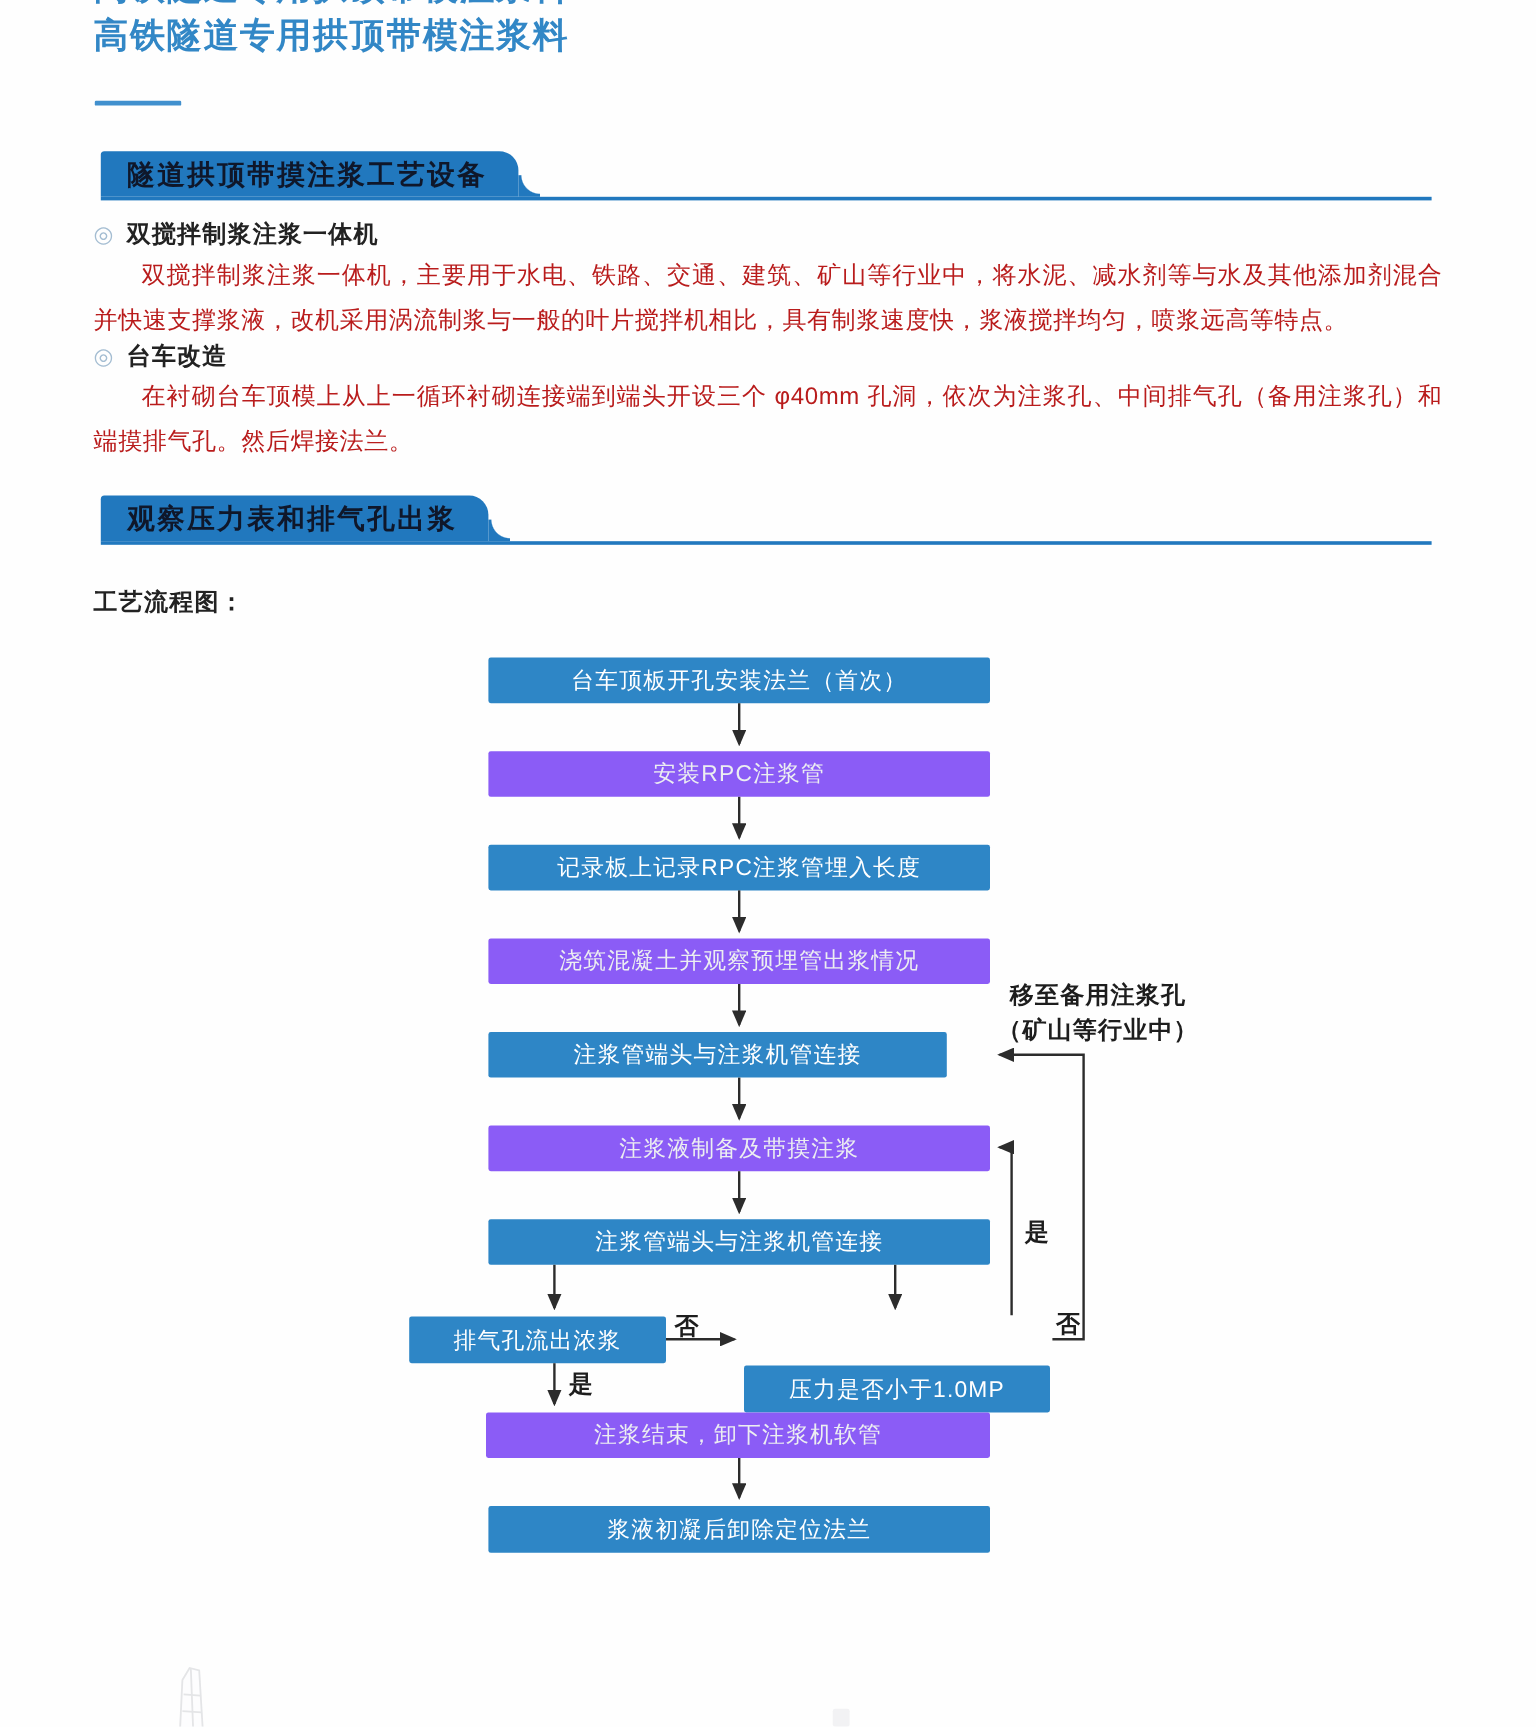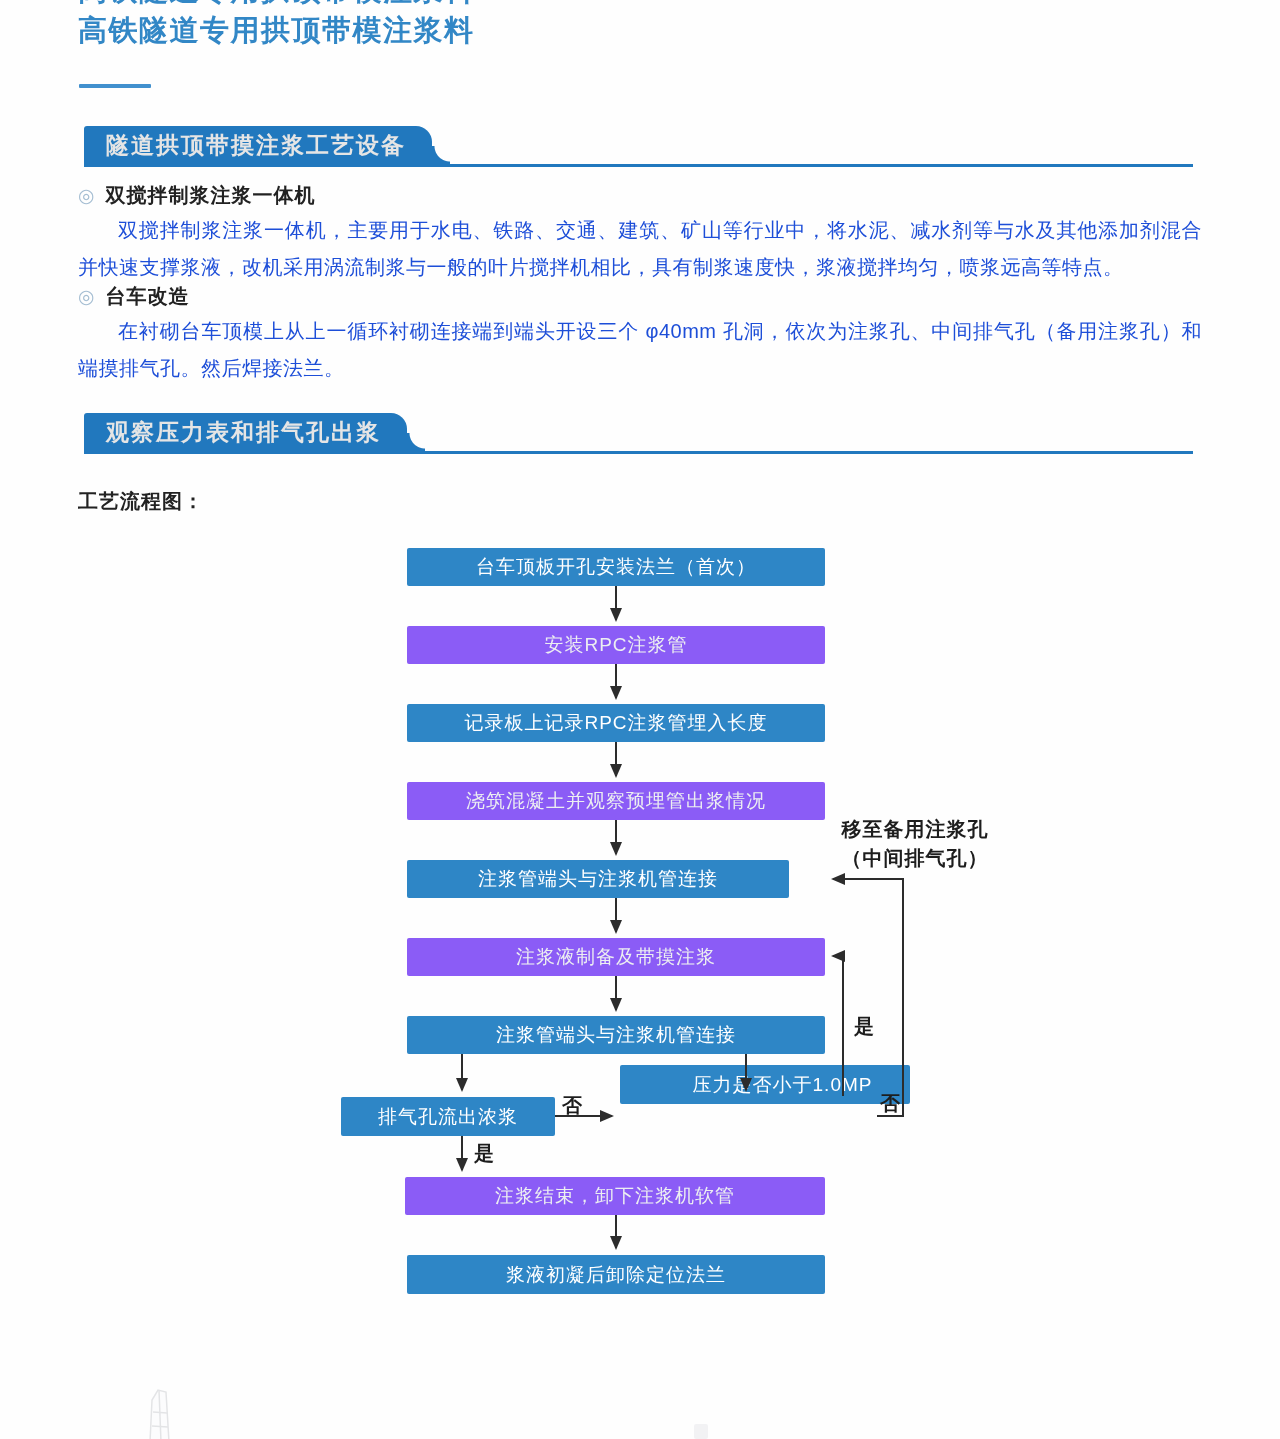--- a/index.html
+++ b/index.html
@@ -16,55 +16,55 @@
     position:absolute;left:78px;top:-28px;font-size:29px;font-weight:bold;
     color:#3287c6;letter-spacing:1.5px;line-height:36px;white-space:nowrap;
   }
   .title-underline{
     position:absolute;left:79px;top:84px;width:72px;height:4px;background:#4190ce;border-radius:1px;
   }
   
   .ribbon{position:absolute;width:1109px;height:41px;}
   .ribbon-line{position:absolute;left:0;bottom:0;width:100%;height:3px;background:#2178be;}
   .ribbon-tab{
-    position:absolute;left:0;top:0;height:38px;background:#2178be;color:#e5e5e5;
+    position:absolute;left:0;top:0;height:38px;background:#2178be;color:#0f172a;
     font-size:23px;font-weight:bold;line-height:38px;letter-spacing:2px;
     padding:0 26px 0 22px;border-radius:3px 16px 0 0;white-space:nowrap;
   }
   .ribbon-tab::after{
     content:"";position:absolute;right:-18px;bottom:0;width:18px;height:18px;
     background:radial-gradient(circle at 100% 0,rgba(0,0,0,0) 15px,#2178be 16px);
   }
   
   .bullet-head{
     position:absolute;left:78px;font-size:20px;font-weight:bold;color:#222;
     letter-spacing:1px;white-space:nowrap;
   }
   .bullet-glyph{color:#a4bdd2;font-weight:normal;font-size:19px;margin-right:10px;}
   .para{
     position:absolute;left:78px;width:1124px;font-size:20px;line-height:37px;
-    color:#1d4ed8;text-indent:2em;text-align:justify;letter-spacing:0.5px;
+    color:#b91c1c;text-indent:2em;text-align:justify;letter-spacing:0.5px;
   }
   .flow-caption{position:absolute;left:78px;top:488px;font-size:20px;font-weight:bold;color:#222;letter-spacing:1px;}
   
   .node{
     position:absolute;display:flex;align-items:center;justify-content:center;
     font-size:19px;letter-spacing:1px;border-radius:2px;text-align:center;white-space:nowrap;
   }
   .node.blue{background:#2e86c6;color:#ffffff;}
   .node.gray{background:#8b5cf6;color:#eceef1;}
   .n1{left:407px;top:548px;width:418px;height:38px;}
   .n2{left:407px;top:626px;width:418px;height:38px;}
   .n3{left:407px;top:704px;width:418px;height:38px;}
   .n4{left:407px;top:782px;width:418px;height:38px;}
   .n5{left:407px;top:860px;width:382px;height:38px;}
   .n6{left:407px;top:938px;width:418px;height:38px;}
   .n7{left:407px;top:1016px;width:418px;height:38px;}
   .n8{left:341px;top:1097px;width:214px;height:39px;}
-  .n9{left:620px;top:1065px;width:255px;height:39px;padding-left:35px;}
+  .n9{left:620px;top:1138px;width:255px;height:39px;}
   .n10{left:405px;top:1177px;width:420px;height:38px;}
   .n11{left:407px;top:1255px;width:418px;height:39px;}
   .edge-label{
     position:absolute;font-size:20px;font-weight:600;color:#1d1d1d;letter-spacing:1px;white-space:nowrap;
   }
   .lab-no1{left:562px;top:1092px;}
   .lab-yes1{left:474px;top:1140px;}
   .lab-yes2{left:854px;top:1013px;}
   .lab-no2{left:880px;top:1090px;}
   .note{position:absolute;left:810px;width:210px;text-align:center;font-size:20px;font-weight:600;color:#1d1d1d;letter-spacing:1px;}
@@ -121,21 +121,21 @@
   <div class="node blue n8">排气孔流出浓浆</div>
   <div class="node blue n9">压力是否小于1.0MP</div>
   <div class="node gray n10">注浆结束，卸下注浆机软管</div>
   <div class="node blue n11">浆液初凝后卸除定位法兰</div>
 
   <div class="edge-label lab-no1">否</div>
   <div class="edge-label lab-yes1">是</div>
   <div class="edge-label lab-yes2">是</div>
   <div class="edge-label lab-no2">否</div>
   <div class="note note1">移至备用注浆孔</div>
-  <div class="note note2">（中间排气孔）</div>
+  <div class="note note2">（矿山等行业中）</div>
 
   <svg class="arrows" width="1280" height="1439" viewBox="0 0 1280 1439">
     <defs>
       <marker id="ah" markerWidth="7" markerHeight="6" refX="6" refY="3" orient="auto">
         <path d="M0,0 L7,3 L0,6 Z" fill="#2c2c2c"></path>
       </marker>
     </defs>
     <g stroke="#2c2c2c" stroke-width="2" fill="none">
       <path d="M616,586 L616,620" marker-end="url(#ah)"></path>
       <path d="M616,664 L616,698" marker-end="url(#ah)"></path>

